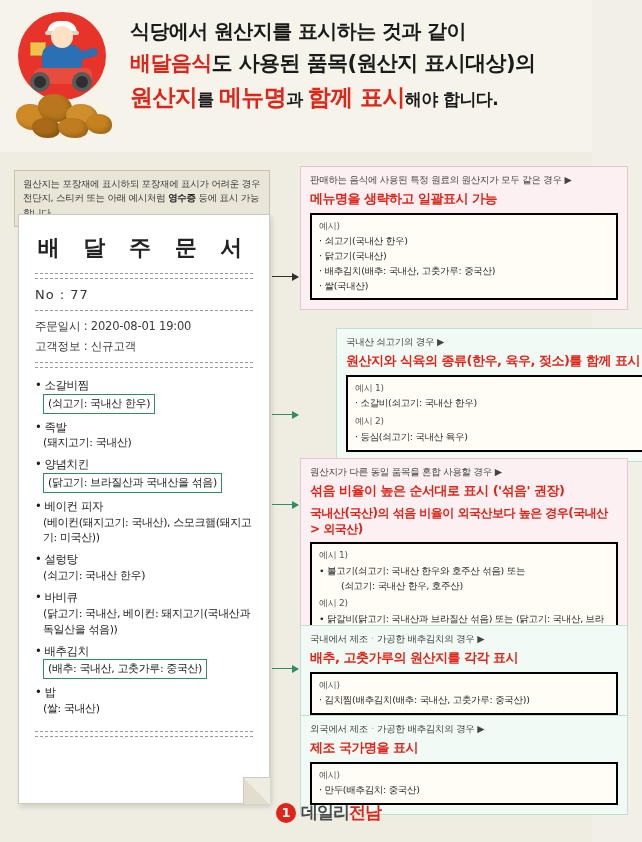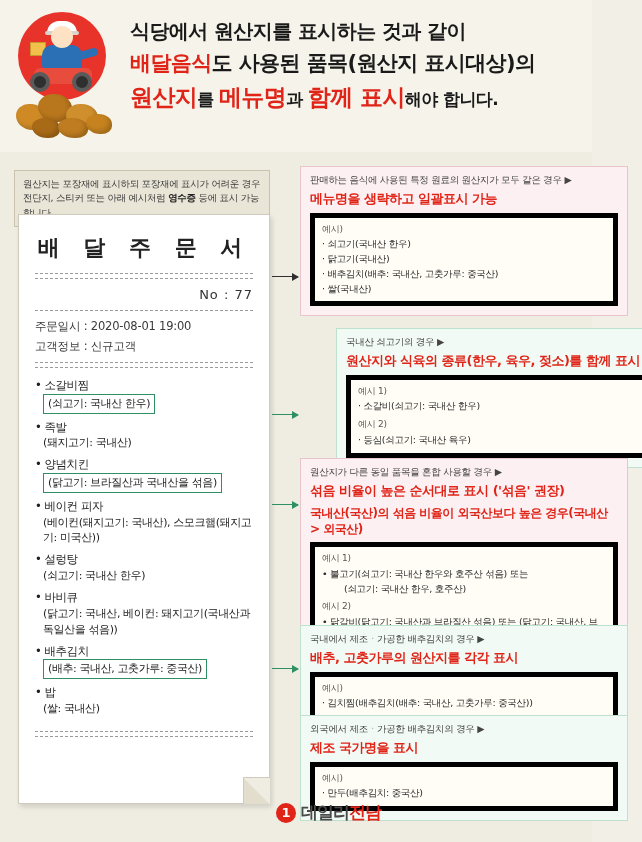--- a/index.html
+++ b/index.html
@@ -171,21 +171,21 @@
     font-weight: bold;
     letter-spacing: 8px;
     color: #222;
     margin: 4px 0 10px 0;
   }
   .dash {
     border-top: 1px dashed #9a9a9a;
     margin: 8px 0;
   }
   .r-no {
-    text-align: right;
+    text-align: left;
     font-size: 13px;
     color: #333;
     letter-spacing: 1px;
     margin: 6px 0 2px 0;
   }
   .r-meta {
     font-size: 11.5px;
     color: #3a3a3a;
     margin: 5px 0;
     letter-spacing: -0.2px;
@@ -236,21 +236,21 @@
   .rbox-title {
     font-size: 13px;
     font-weight: bold;
     color: #e02418;
     letter-spacing: -0.5px;
     line-height: 1.35;
     margin-bottom: 5px;
   }
   .rbox-title.small { font-size: 12px; }
   .ex {
-    border: 5px solid #000000;
+    border: 2px solid #000000;
     background: #fffdf6;
     padding: 5px 7px;
     font-size: 9.5px;
     color: #2b2b2b;
     line-height: 1.55;
     letter-spacing: -0.3px;
   }
   .ex .lbl {
     display: block;
     color: #555;

